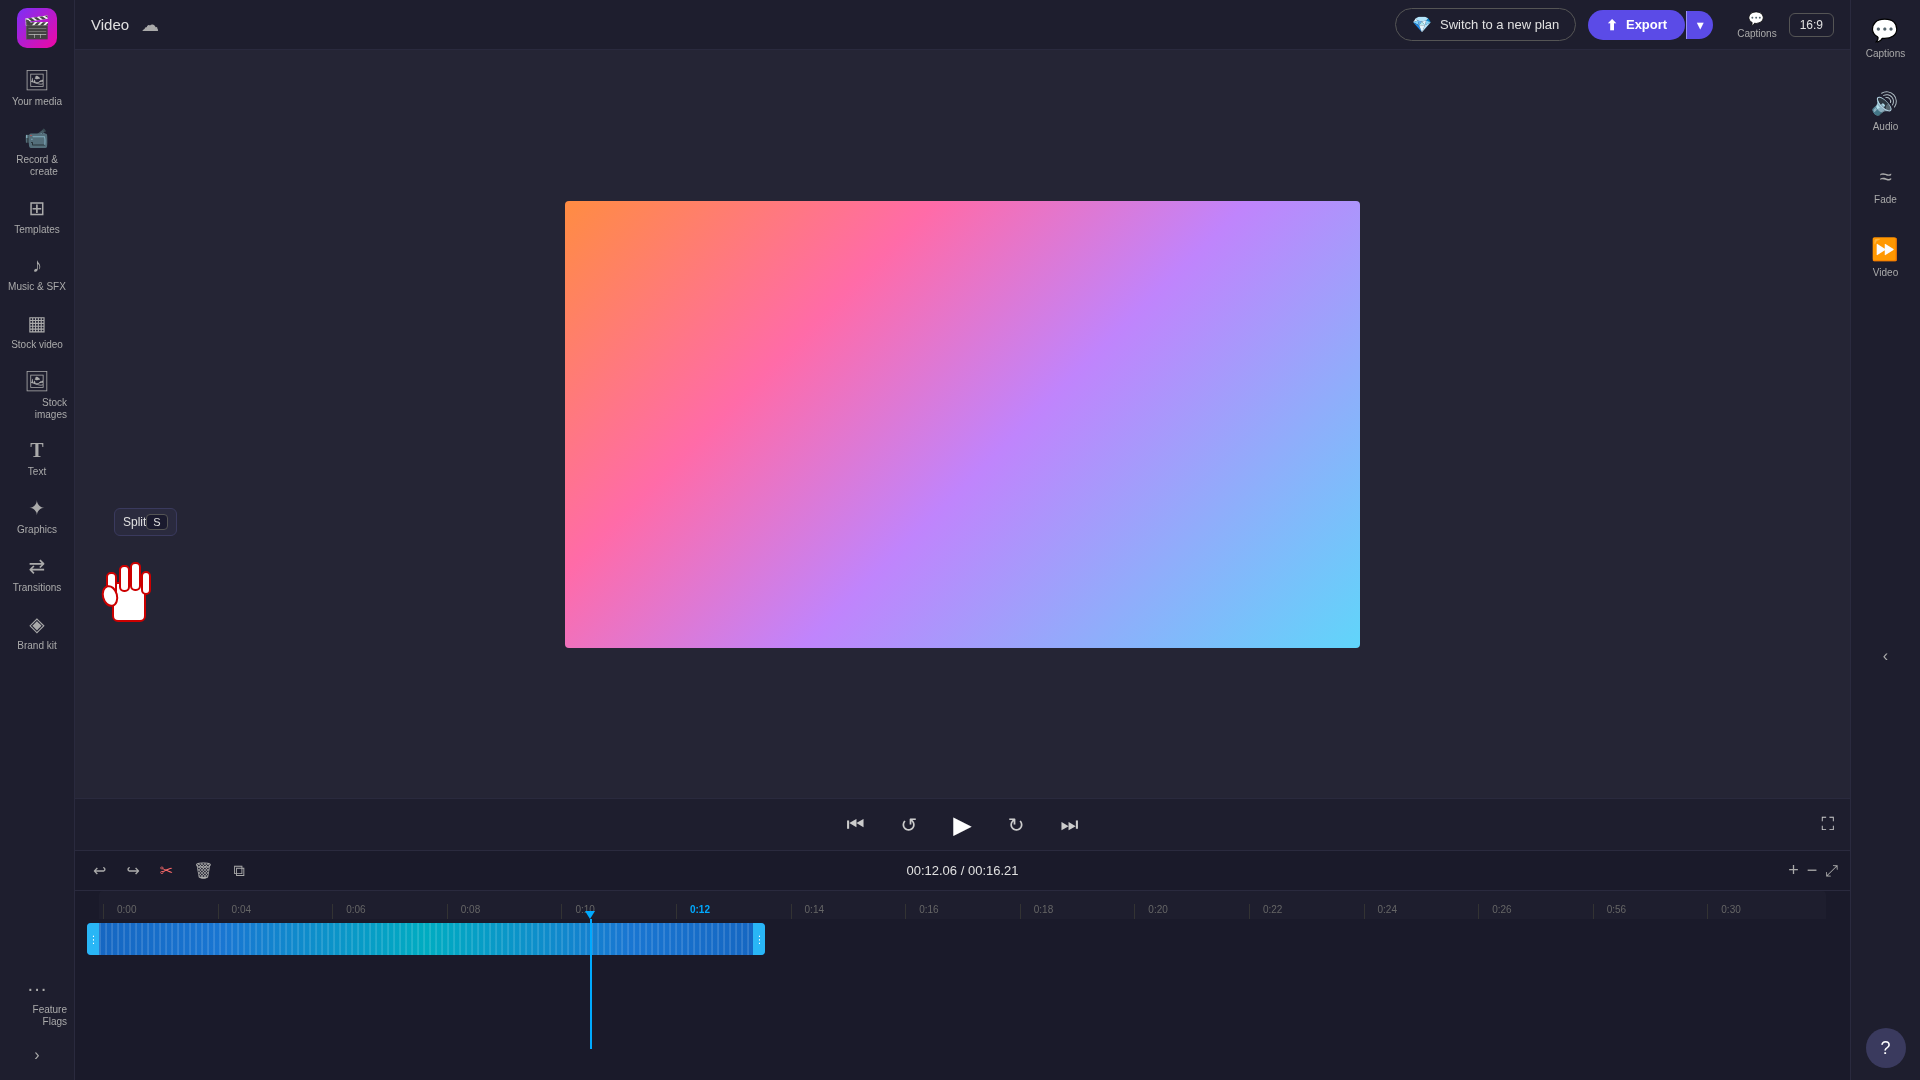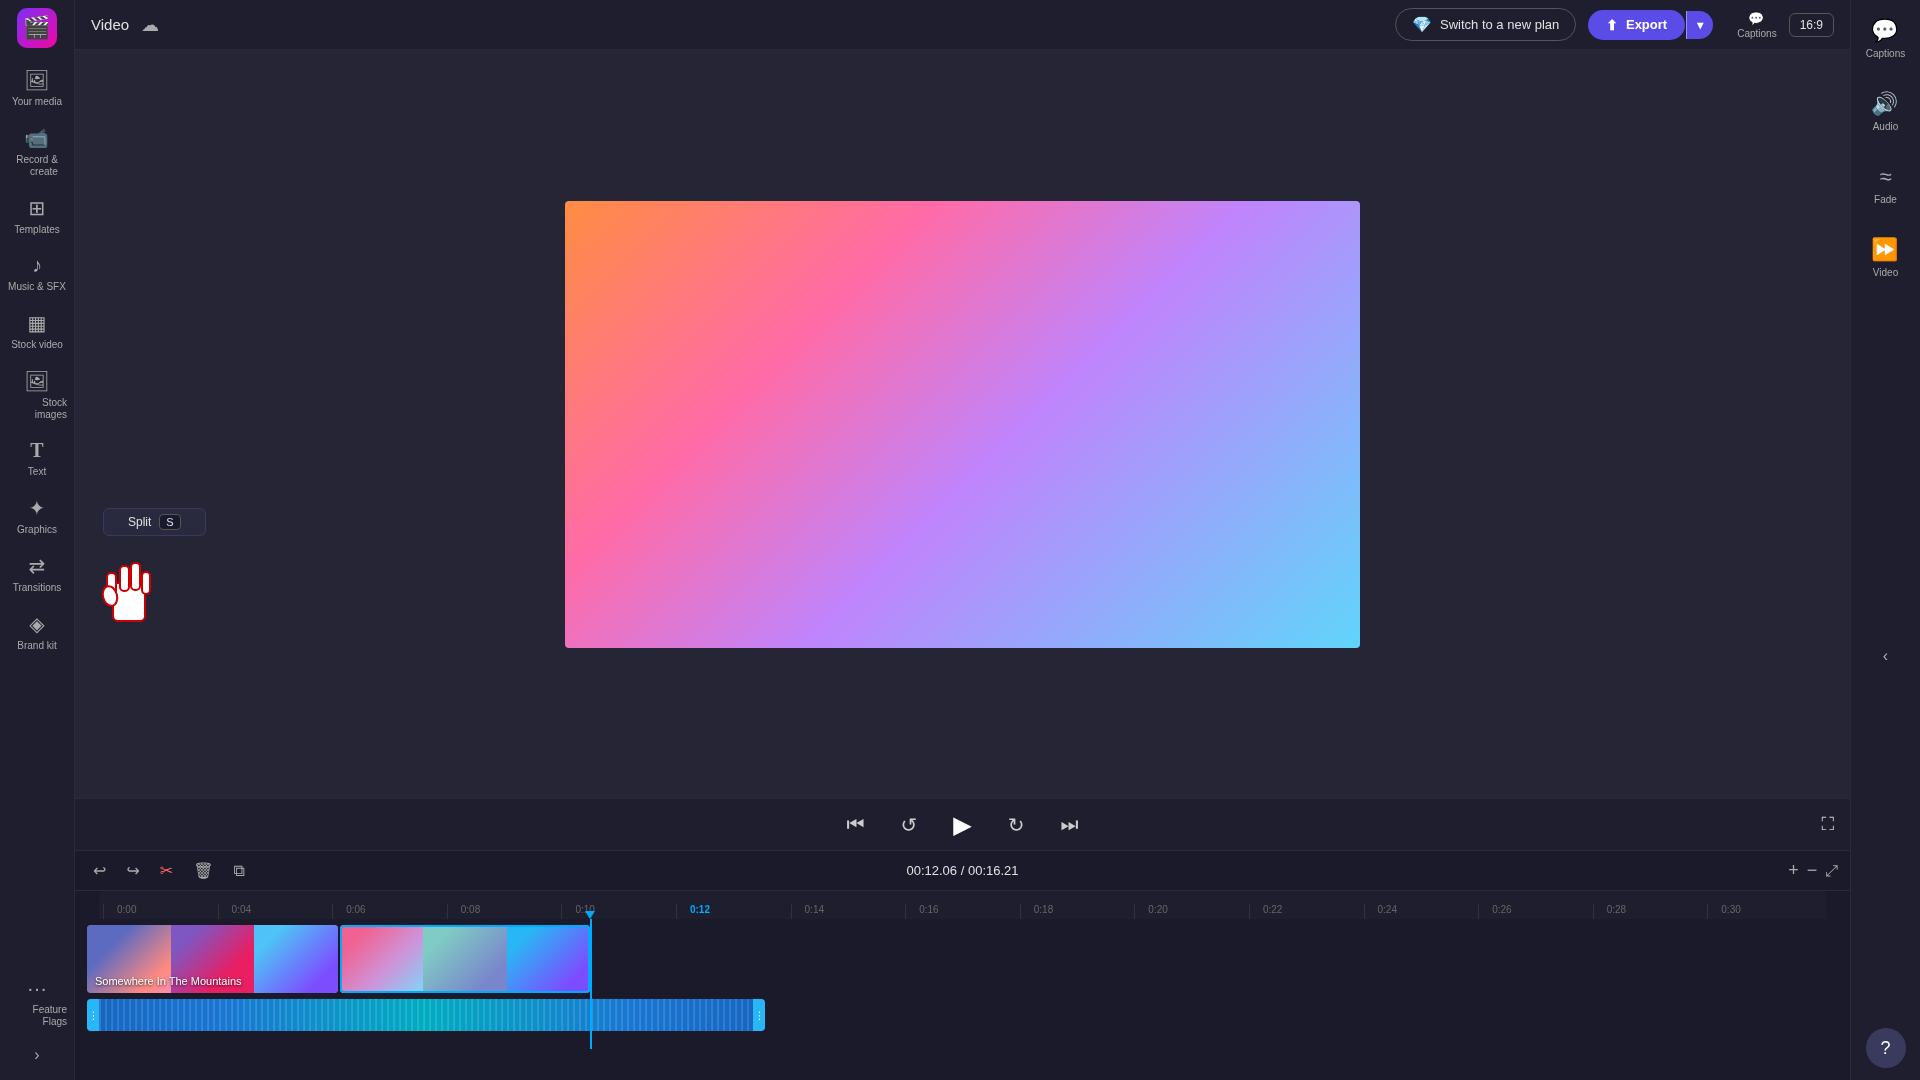--- a/index.html
+++ b/index.html
@@ -281,31 +281,30 @@
       background: none;
       border: none;
       color: #aaa;
       font-size: 16px;
       cursor: pointer;
     }
 
     
     .split-tooltip {
       position: absolute;
-      left: 103px;
+      left: 114px;
       top: 508px;
       background: #2a2a3e;
       border: 1px solid #3a3a5e;
       border-radius: 6px;
-      padding: 5px 24px;
+      padding: 5px 8px;
       font-size: 12px;
       color: #e0e0e0;
       display: flex;
       align-items: center;
-      gap: 8px;
       z-index: 100;
     }
     .split-kbd {
       background: #1a1a2e;
       border: 1px solid #555;
       border-radius: 4px;
       padding: 1px 6px;
       font-size: 11px;
     }
 
@@ -604,52 +603,30 @@
           <div class="ruler-mark">0:08</div>
           <div class="ruler-mark">0:10</div>
           <div class="ruler-mark" style="color:#00aaff;font-weight:bold;">0:12</div>
           <div class="ruler-mark">0:14</div>
           <div class="ruler-mark">0:16</div>
           <div class="ruler-mark">0:18</div>
           <div class="ruler-mark">0:20</div>
           <div class="ruler-mark">0:22</div>
           <div class="ruler-mark">0:24</div>
           <div class="ruler-mark">0:26</div>
-          <div class="ruler-mark">0:28</div>
+          <div class="ruler-mark">0:56</div>
           <div class="ruler-mark">0:30</div>
         </div>
       </div>
 
       <div style="position:relative;">
 
         <div style="position:absolute;left:503px;top:0;width:2px;height:130px;background:#00aaff;z-index:20;"></div>
         <div style="position:absolute;left:498px;top:-8px;width:0;height:0;border-left:5px solid transparent;border-right:5px solid transparent;border-top:8px solid #00aaff;z-index:21;"></div>
 
-        <div class="track-row">
-          <div class="track-clips">
-
-            <div class="clip-segment clip-1">
-              <div class="clip-thumbnail-row">
-                <div class="clip-thumb clip-thumb-1"></div>
-                <div class="clip-thumb clip-thumb-2"></div>
-                <div class="clip-thumb clip-thumb-3"></div>
-              </div>
-              <span class="clip-label">Somewhere In The Mountains</span>
-            </div>
-
-            <div class="clip-segment clip-2">
-              <div class="clip-thumbnail-row">
-                <div class="clip-thumb clip-thumb-4"></div>
-                <div class="clip-thumb clip-thumb-5"></div>
-                <div class="clip-thumb" style="background:linear-gradient(135deg,#29b6f6 20%,#7c4dff 80%);"></div>
-              </div>
-              <div class="clip-border-selected"></div>
-            </div>
-          </div>
-        </div>
 
         <div class="audio-track-row">
           <div class="audio-waveform">
             <div class="audio-waveform-inner"></div>
             <div class="audio-start-handle">
               <span class="handle-dots">⋮</span>
             </div>
             <div class="audio-end-handle">
               <span class="handle-dots">⋮</span>
             </div>

